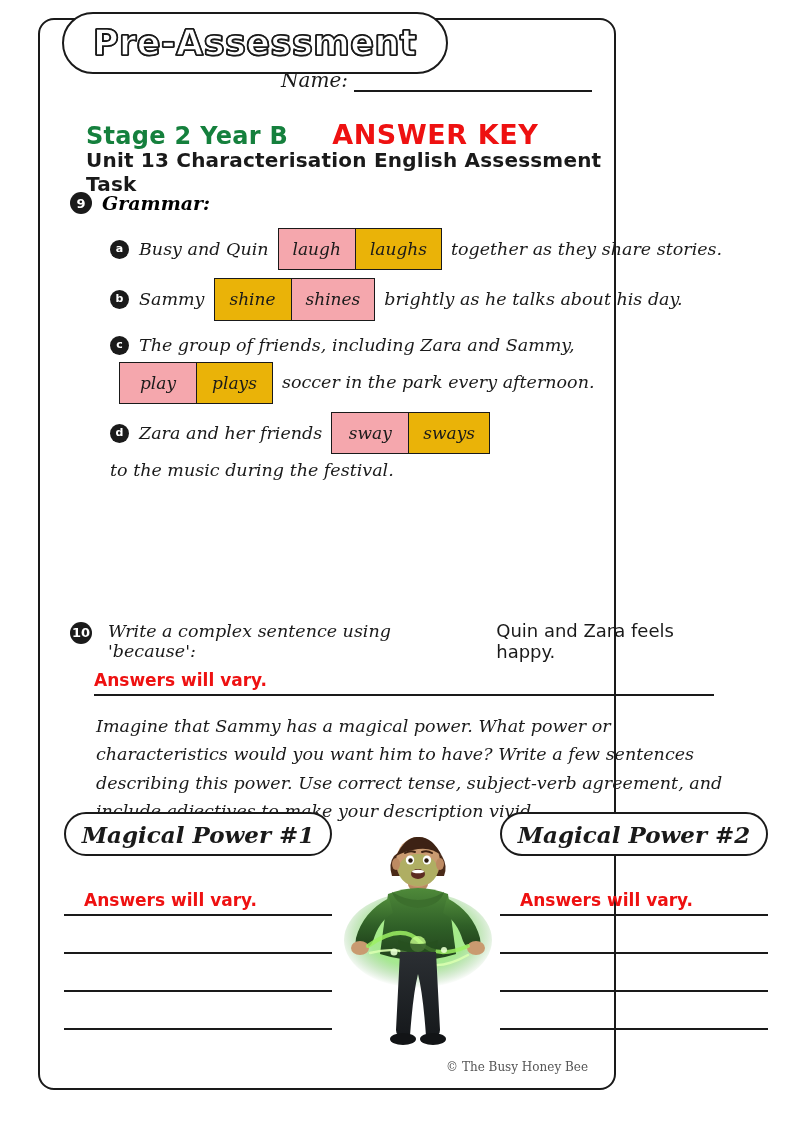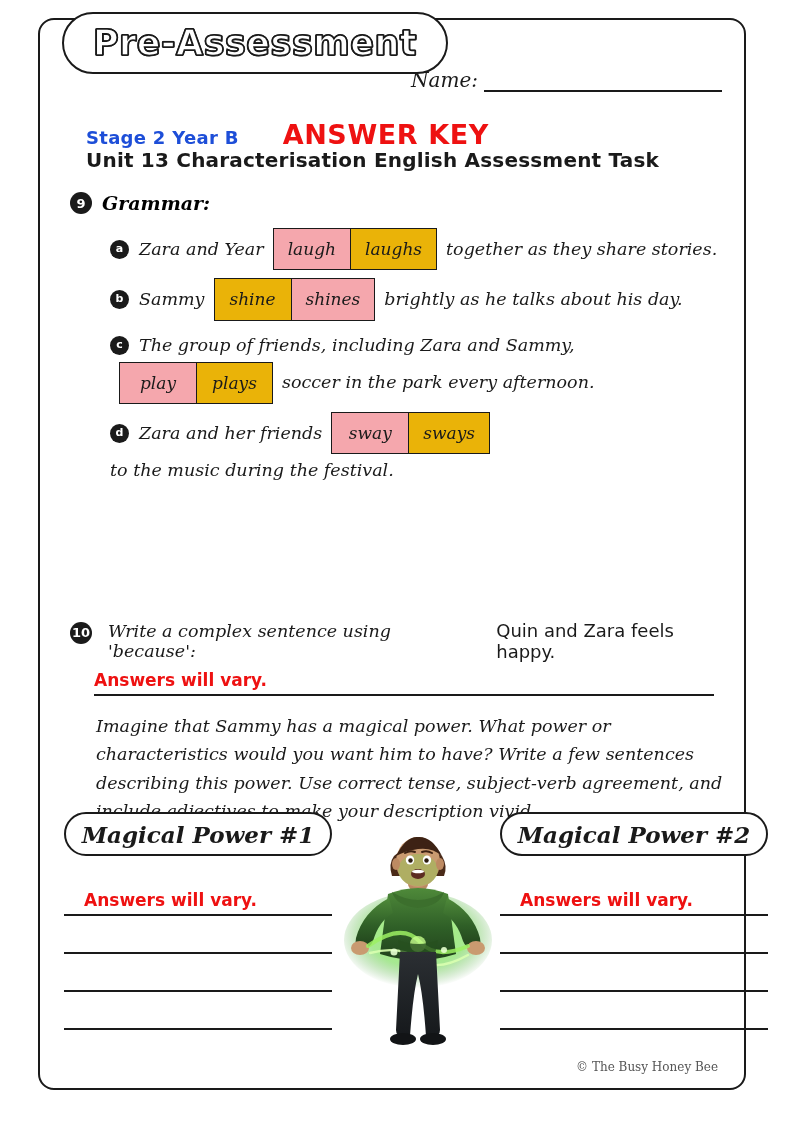--- a/index.html
+++ b/index.html
@@ -9,21 +9,21 @@
     height: 1122px;
     background: #ffffff;
     font-family: "DejaVu Sans", sans-serif;
     position: relative;
     overflow: hidden;
   }
   .page {
     position: absolute;
     left: 38px;
     top: 18px;
-    width: 708px;
+    width: 578px;
     height: 1072px;
     border: 2px solid #1a1a1a;
     border-radius: 16px;
     background: #fff;
   }
 
   
   .title-pill {
     position: absolute;
     left: 22px;
@@ -71,23 +71,23 @@
 
   .stage-row {
     position: absolute;
     left: 46px;
     top: 88px;
     display: flex;
     align-items: baseline;
     gap: 44px;
   }
   .stage-txt {
-    font-size: 18px;
-    font-weight: bold;
-    color: #1d4ed8;
+    font-size: 24px;
+    font-weight: bold;
+    color: #15803d;
     letter-spacing: 0.3px;
   }
   .answer-key {
     font-size: 27px;
     font-weight: bold;
     color: #ee1111;
     letter-spacing: 0.6px;
     margin-top: 11px;
   }
   .unit-txt {
@@ -300,21 +300,21 @@
   <div class="q9">
     <div class="q9-head">
       <span class="qnum">9</span>
       <span class="q9-label">Grammar:</span>
     </div>
 
     <div class="items">
 
       <div class="item">
         <span class="qnum small">a</span>
-        <span class="txt handw">Zara and Year</span>
+        <span class="txt handw">Busy and Quin</span>
         <span class="choicebox">
           <span class="choice sel">laugh</span>
           <span class="choice">laughs</span>
         </span>
         <span class="txt handw">together as they share stories.</span>
       </div>
 
       <div class="item">
         <span class="qnum small">b</span>
         <span class="txt handw">Sammy</span>

